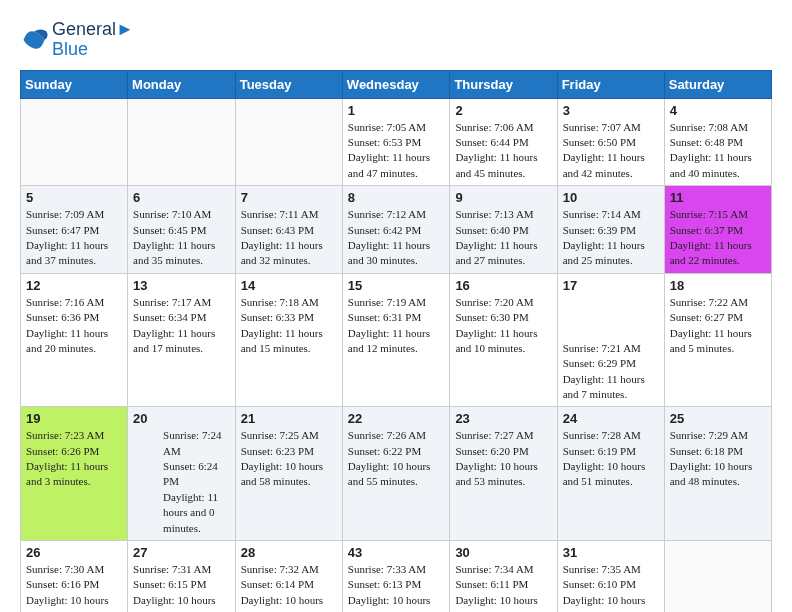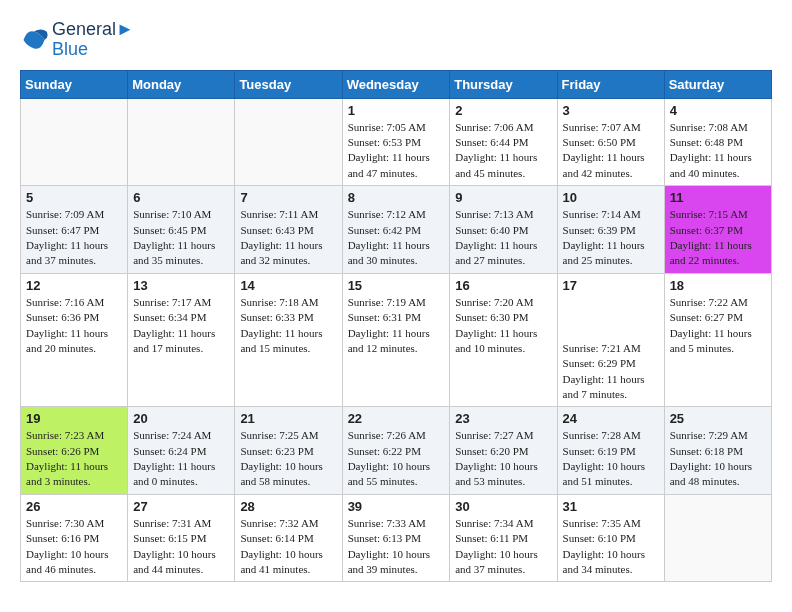--- a/index.html
+++ b/index.html
@@ -244,21 +244,21 @@
       </tr>
       <tr>
         <td style="background: #bef264;">
           <span class="day-number">19</span>
           <div class="day-info" style="white-space: pre-line;">Sunrise: 7:23 AM
 Sunset: 6:26 PM
 Daylight: 11 hours and 3 minutes.</div>
         </td>
         <td style="background: rgb(240, 244, 248);">
           <span class="day-number">20</span>
-          <div class="day-info" style="white-space: pre-line;">Sunrise: 7:24 AM
+          <div class="day-info" style="white-space: pre-line; margin-left: 30px;">Sunrise: 7:24 AM
 Sunset: 6:24 PM
 Daylight: 11 hours and 0 minutes.</div>
         </td>
         <td style="background: rgb(240, 244, 248);">
           <span class="day-number">21</span>
           <div class="day-info" style="white-space: pre-line;">Sunrise: 7:25 AM
 Sunset: 6:23 PM
 Daylight: 10 hours and 58 minutes.</div>
         </td>
         <td style="background: rgb(240, 244, 248);">
@@ -299,21 +299,21 @@
 Sunset: 6:15 PM
 Daylight: 10 hours and 44 minutes.</div>
         </td>
         <td style="background: rgb(255, 255, 255);">
           <span class="day-number">28</span>
           <div class="day-info" style="white-space: pre-line;">Sunrise: 7:32 AM
 Sunset: 6:14 PM
 Daylight: 10 hours and 41 minutes.</div>
         </td>
         <td style="background: rgb(255, 255, 255);">
-          <span class="day-number">39</span>
+          <span class="day-number">43</span>
           <div class="day-info" style="white-space: pre-line;">Sunrise: 7:33 AM
 Sunset: 6:13 PM
 Daylight: 10 hours and 39 minutes.</div>
         </td>
         <td style="background: rgb(255, 255, 255);">
           <span class="day-number">30</span>
           <div class="day-info" style="white-space: pre-line;">Sunrise: 7:34 AM
 Sunset: 6:11 PM
 Daylight: 10 hours and 37 minutes.</div>
         </td>

